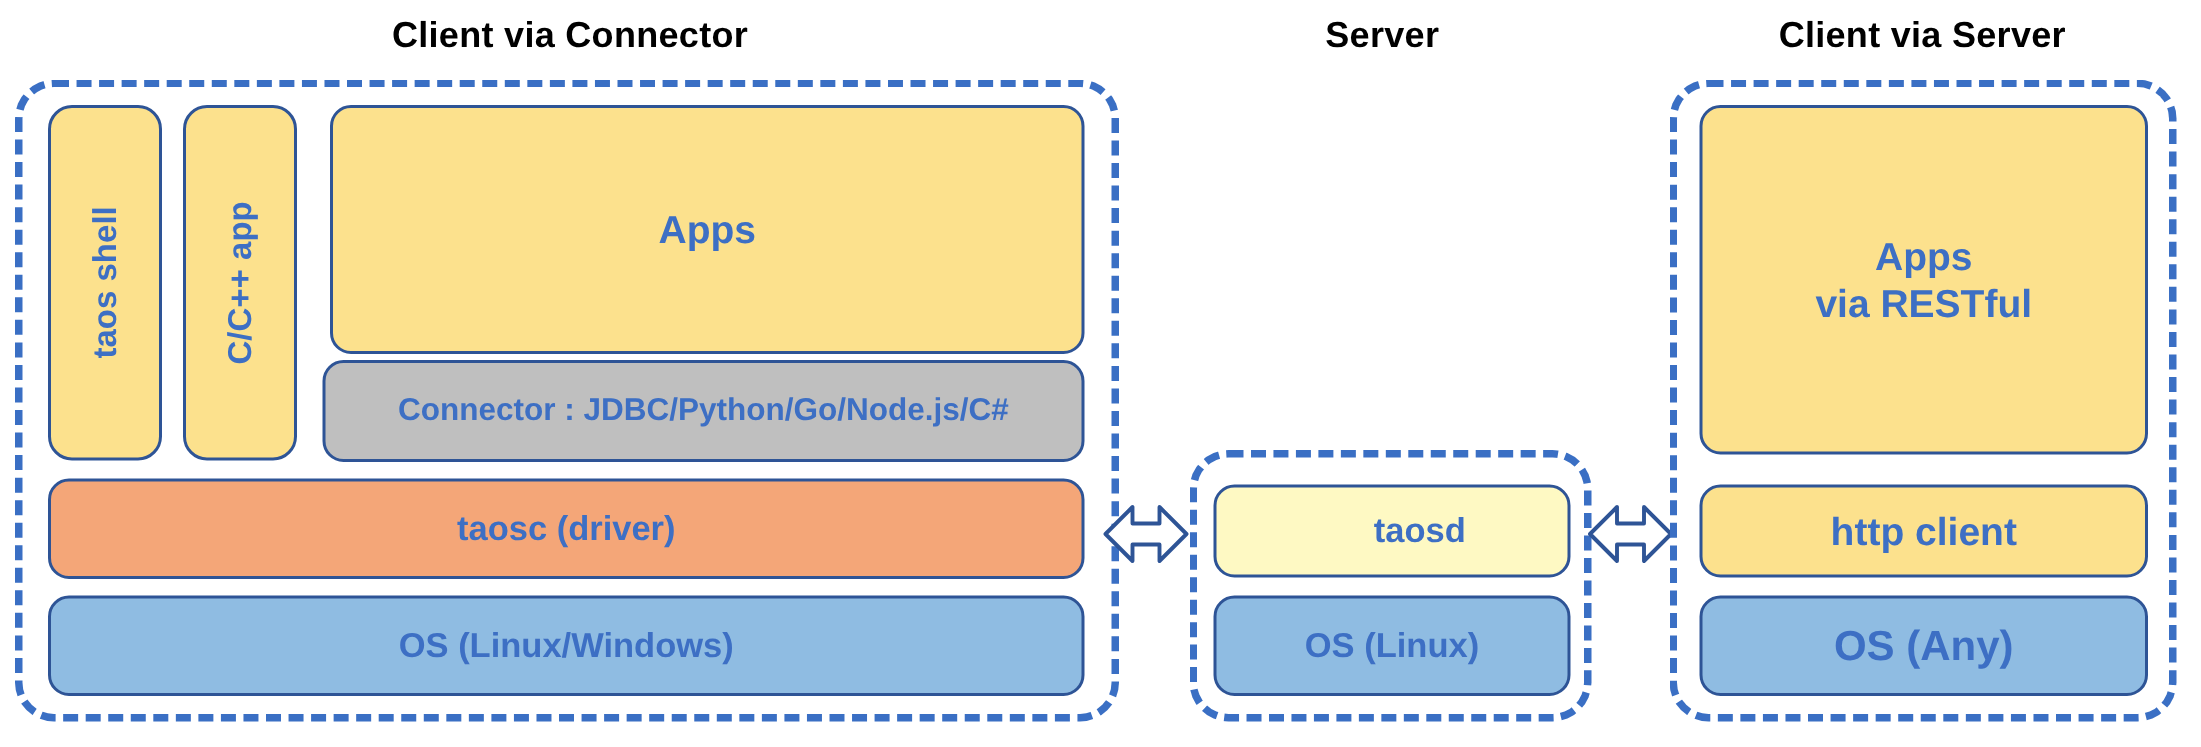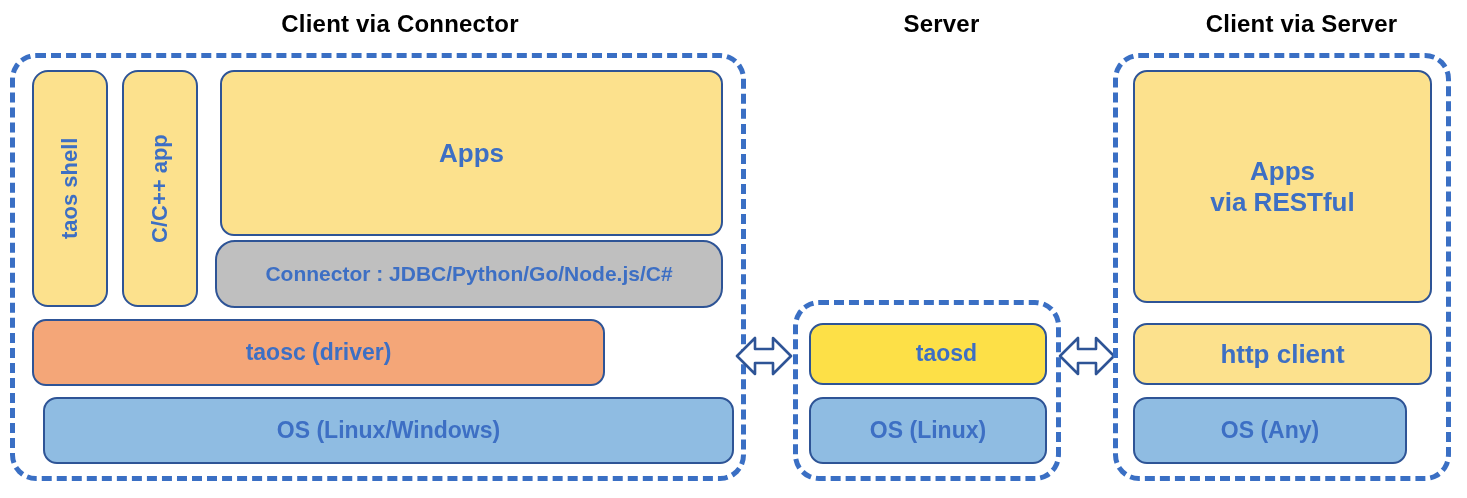--- a/index.html
+++ b/index.html
@@ -18,21 +18,20 @@
   
   .section-title {
     position: absolute;
     color: #000000;
     font-size: 24px;
     font-weight: bold;
     letter-spacing: 0.2px;
     text-align: center;
     white-space: nowrap;
     line-height: 28px;
-    padding-left: 20px;
   }
   #title-connector { left: 0px;    top: 10px; width: 760px; }
   #title-server    { left: 788px;  top: 10px; width: 267px; }
   #title-restful   { left: 1113px; top: 10px; width: 337px; }
 
   
   .dashed-panel {
     position: absolute;
     border: 5px dashed #3A6FC4;
     border-radius: 26px;
@@ -55,45 +54,45 @@
     display: flex;
     align-items: center;
     justify-content: center;
     text-align: center;
     line-height: 1.18;
     white-space: pre-line;
   }
   .node.yellow { background: #FCE18D; }
   .node.orange { background: #F4A678; }
   .node.blue   { background: #8FBCE2; }
-  .node.green  { background: #fde047; padding-left: 37px; }
+  .node.green  { background: #fef9c3; padding-left: 37px; }
   .node.gray   { background: #BFBFBF; }
 
   .node.vertical {
     writing-mode: vertical-rl;
     transform: rotate(180deg);
     border-radius: 16px;
   }
 
   
   #node-taos-shell   { left: 32px;  top: 70px;  width: 76px;  height: 237px; font-size: 22px; }
   #node-cpp-app      { left: 122px; top: 70px;  width: 76px;  height: 237px; font-size: 22px; }
   #node-apps         { left: 220px; top: 70px;  width: 503px; height: 166px; font-size: 26px; }
-  #node-connector    { left: 215px; top: 240px; width: 508px; height: 68px;  font-size: 21px; border-radius: 20px; }
-  #node-taosc        { left: 32px;  top: 319px; width: 573px; height: 67px;  font-size: 23px; }
-  #node-os-client    { left: 32px;  top: 397px; width: 691px; height: 67px;  font-size: 23px; margin-left: 11px; }
+  #node-connector    { left: 215px; top: 240px; width: 508px; height: 68px;  font-size: 21px; }
+  #node-taosc        { left: 32px;  top: 319px; width: 691px; height: 67px;  font-size: 23px; }
+  #node-os-client    { left: 32px;  top: 397px; width: 691px; height: 67px;  font-size: 23px; }
 
   
   #node-taosd        { left: 809px; top: 323px; width: 238px; height: 62px;  font-size: 23px; }
   #node-os-linux     { left: 809px; top: 397px; width: 238px; height: 67px;  font-size: 23px; }
 
   
   #node-apps-restful { left: 1133px; top: 70px;  width: 299px; height: 233px; font-size: 26px; }
   #node-http-client  { left: 1133px; top: 323px; width: 299px; height: 62px;  font-size: 26px; }
-  #node-os-any       { left: 1133px; top: 397px; width: 274px; height: 67px;  font-size: 23px; }
+  #node-os-any       { left: 1133px; top: 397px; width: 299px; height: 67px;  font-size: 28px; }
 
   
   .arrow {
     position: absolute;
     top: 330px;
     width: 58px;
     height: 52px;
   }
   #arrow-left  { left: 735px; }
   #arrow-right { left: 1058px; }

